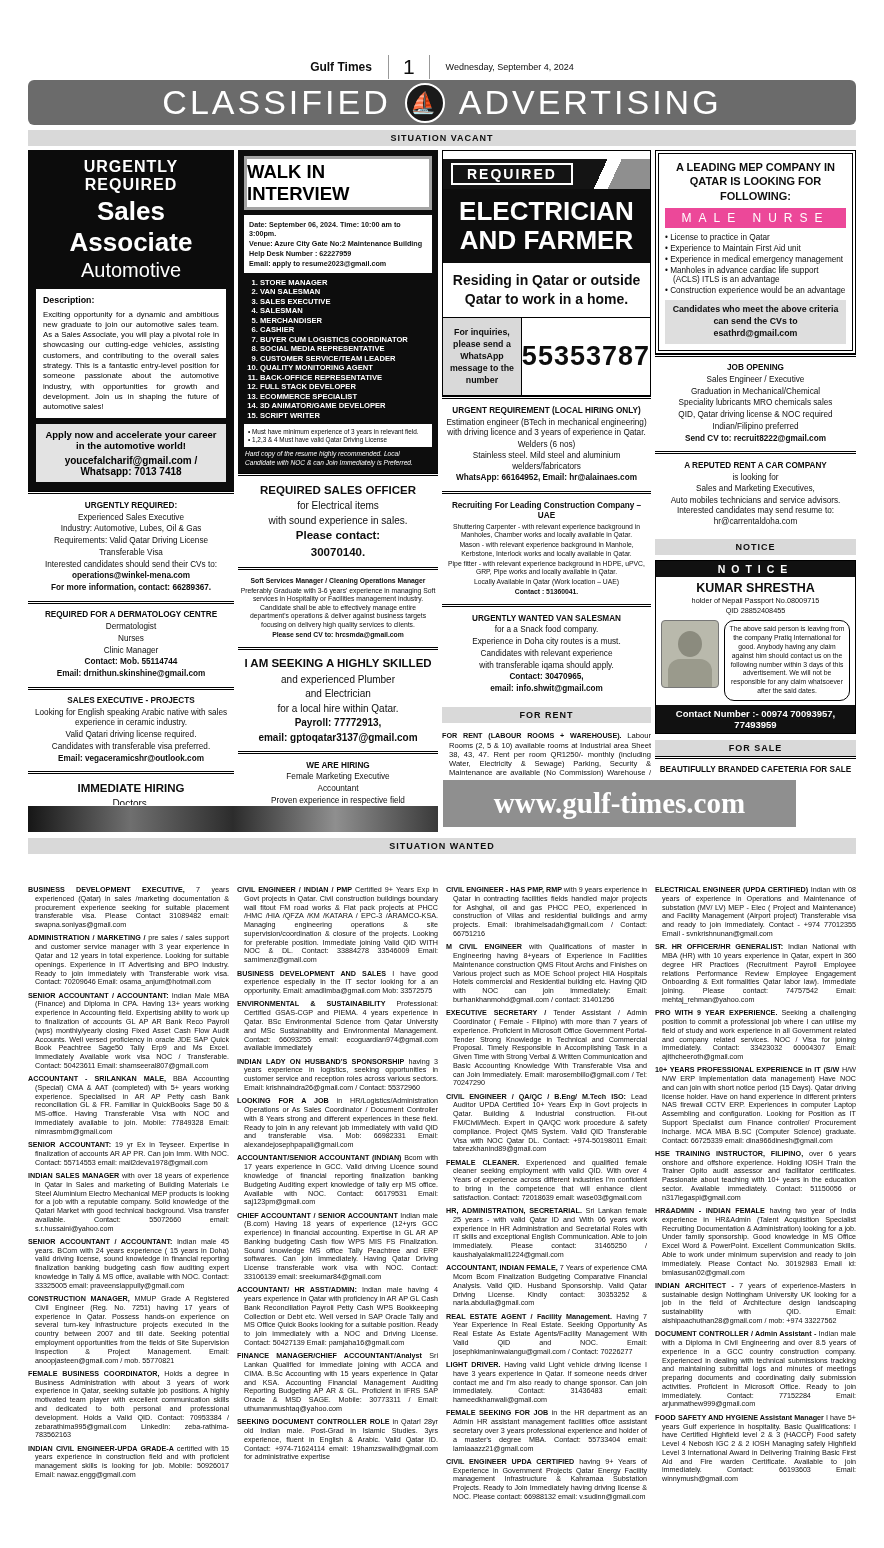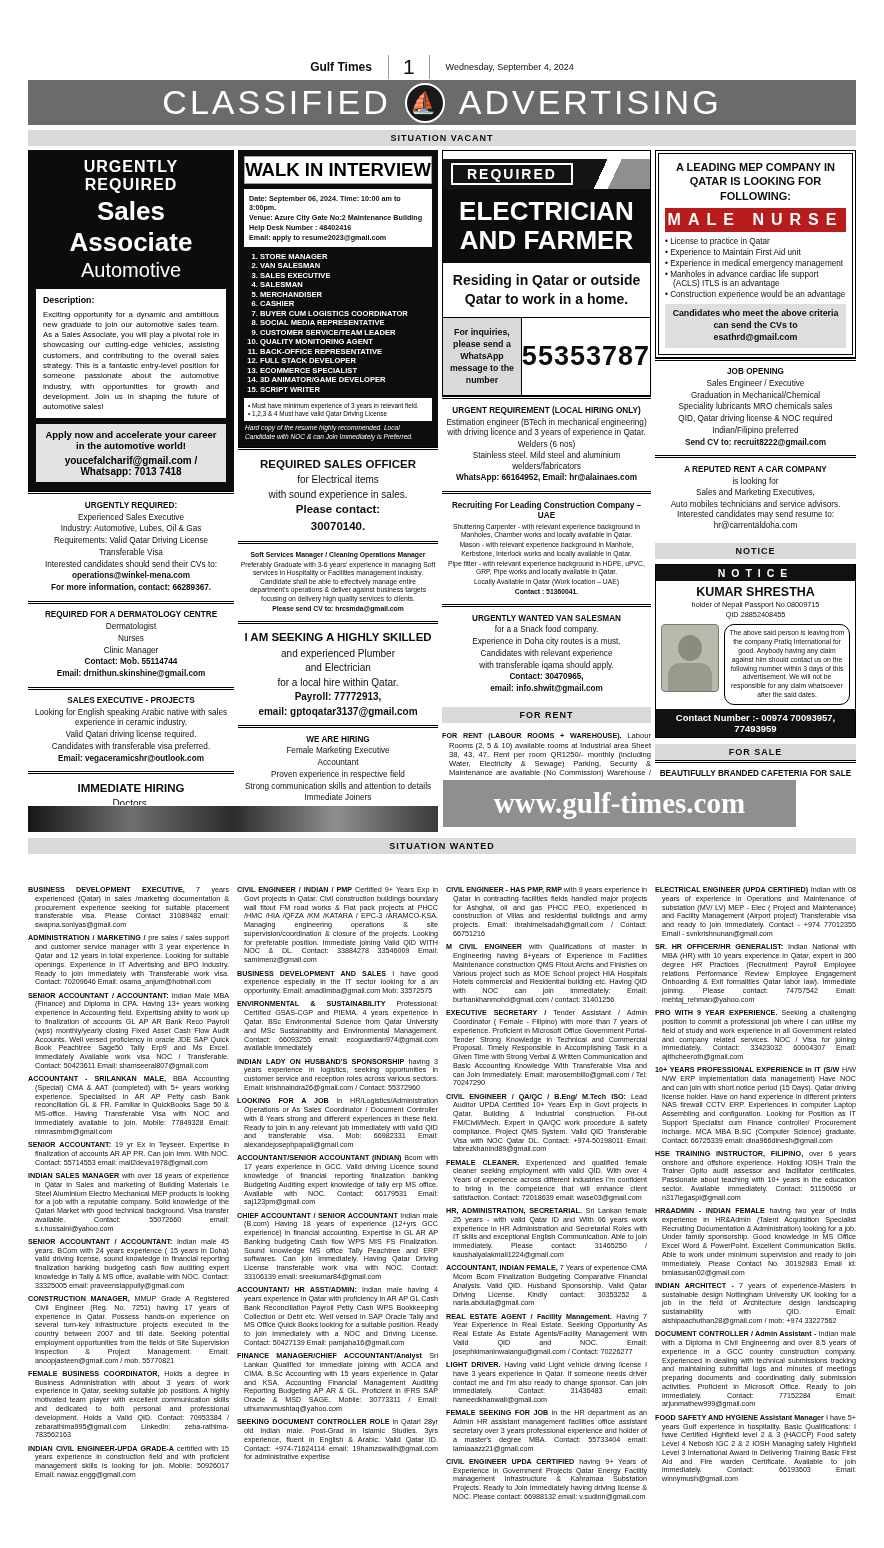--- a/index.html
+++ b/index.html
@@ -7,21 +7,21 @@
        font-family:"Liberation Sans",sans-serif;color:#0e0e0e;}
   
   .masthead{position:absolute;top:55px;left:0;width:884px;display:flex;
             justify-content:center;align-items:center;gap:16px;}
   .paper-name{font-weight:bold;font-size:12px;}
   .page-num{font-size:21px;font-weight:300;padding:0 14px;border-left:1px solid #999;border-right:1px solid #999;}
   .issue-date{font-size:9px;}
   
   .banner{position:absolute;top:80px;left:28px;width:828px;height:45px;background:#6b6b6b;
           color:#fff;display:flex;align-items:center;justify-content:center;gap:14px;
-          font-size:34px;letter-spacing:3px;font-weight:400;}
+          font-size:34px;letter-spacing:3px;font-weight:400;border-radius:6px;}
   .dhow{width:36px;height:36px;border-radius:50%;background:#1a1a1a;border:2px solid #fff;
         color:#fff;display:flex;align-items:center;justify-content:center;font-size:21px;flex:0 0 auto;}
   
   .section-bar{background:#d9d9d9;text-align:center;font-weight:bold;font-size:9px;
                padding:3px 0;letter-spacing:1px;}
   .bar-vacant{position:absolute;top:130px;left:28px;width:828px;}
   .bar-wanted{position:absolute;top:838px;left:28px;width:828px;z-index:3;}
   
   .cols{position:absolute;top:150px;left:28px;width:828px;height:655px;display:grid;
         grid-template-columns:206px 200px 209px 201px;column-gap:4px;overflow:hidden;}
@@ -44,22 +44,22 @@
   .sales-eyebrow{text-align:center;font-size:16px;font-weight:bold;letter-spacing:1px;}
   .sales-title{text-align:center;font-size:26px;font-weight:bold;margin:2px 0 0;}
   .sales-sub{text-align:center;font-size:20px;margin:1px 0 7px;}
   .sales-desc{background:#fff;color:#000;font-size:7.8px;line-height:1.32;padding:6px 7px;text-align:justify;}
   .desc-label{font-weight:bold;font-size:8.8px;margin:0 0 3px;}
   .sales-cta{background:#e3e3e3;color:#000;margin-top:6px;padding:5px 6px;text-align:center;}
   .cta-main{font-weight:bold;font-size:9.5px;margin:0;}
   .cta-email{font-weight:bold;font-size:10px;margin:4px 0 0;}
   
   .ad-walkin{background:#0d0d0d;color:#fff;padding:6px;}
-  .walkin-title{background:#fff;color:#000;font-weight:bold;font-size:18.5px;text-align:center;
-                padding:2px 0;border:1px solid #a3a3a3;}
+  .walkin-title{background:#fff;color:#000;font-weight:bold;font-size:18.5px;text-align:left;
+                padding:2px 0;border:3px solid #a3a3a3;}
   .walkin-info{background:#fff;color:#111;font-size:7.2px;font-weight:bold;padding:4px 5px;margin:5px 0;}
   .walkin-info p{margin:1px 0;}
   .walkin-list{margin:2px 0 4px;padding-left:16px;font-weight:bold;font-size:7.6px;line-height:1.25;}
   .walkin-list li{margin:0;}
   .walkin-notes{background:#fff;color:#000;font-size:6.4px;padding:3px 4px;margin:3px 0;}
   .walkin-notes p{margin:1px 0;}
   .walkin-footer{font-size:6.6px;font-style:italic;margin:3px 1px 0;line-height:1.3;}
   
   .ad-elec{border:1px solid #000;}
   .elec-tag{background:#141414;position:relative;padding:4px 8px;overflow:hidden;margin-top:8px;}
@@ -73,21 +73,21 @@
              border-bottom:1px solid #000;}
   .elec-row{display:flex;}
   .elec-inq{background:#d9d9d9;width:46%;font-weight:bold;font-size:8.8px;text-align:center;
             padding:9px 4px;border-right:1px solid #000;line-height:1.35;}
   .elec-phone{flex:1;display:flex;align-items:center;justify-content:center;font-weight:bold;
               font-size:27px;letter-spacing:1px;}
   
   .ad-nurse{border:1px solid #000;padding:2px;}
   .nurse-inner{border:1px solid #000;padding:6px 6px 6px;}
   .nurse-header{font-weight:bold;font-size:11px;text-align:center;line-height:1.3;margin:0;}
-  .nurse-title{background:#b91c1c;color:#fff;font-weight:bold;font-size:16px;text-align:center;
+  .nurse-title{background:#ec4899;color:#fff;font-weight:normal;font-size:12px;text-align:center;
                letter-spacing:7px;padding:3px 0;margin:5px 0;}
   .nurse-bullets p{font-size:8.2px;margin:2px 0;padding-left:8px;text-indent:-8px;text-align:left;}
   .nurse-footer{background:#dedede;font-weight:bold;font-size:8.8px;text-align:center;
                 padding:4px 6px;margin-top:5px;line-height:1.35;}
   
   .ad-notice{border:1px solid #000;margin-top:5px;}
   .notice-bar{background:#111;color:#fff;text-align:center;font-weight:bold;letter-spacing:6px;
               font-size:10.5px;padding:2px 0;}
   .notice-name{font-weight:bold;font-size:12.5px;text-align:center;margin:4px 0 0;}
   .notice-sub{font-size:7.3px;text-align:center;margin:1px 0;}
@@ -179,21 +179,21 @@
           </div>
         </div>
     </div>
 
     <div class="col">
       <div class="ad-walkin">
         <div class="walkin-title">WALK IN INTERVIEW</div>
         <div class="walkin-info">
             <p>Date: September 06, 2024.   Time: 10:00 am to 3:00pm.</p>
             <p>Venue: Azure City  Gate No:2 Maintenance Building</p>
-            <p>Help Desk Number : 48402416</p>
+            <p>Help Desk Number : 62227959</p>
             <p>Email: apply to resume2023@gmail.com</p>
           </div>
         <ol class="walkin-list">
             <li>STORE MANAGER</li>
             <li>VAN SALESMAN</li>
             <li>SALES EXECUTIVE</li>
             <li>SALESMAN</li>
             <li>MERCHANDISER</li>
             <li>CASHIER</li>
             <li>BUYER CUM LOGISTICS COORDINATOR</li>

